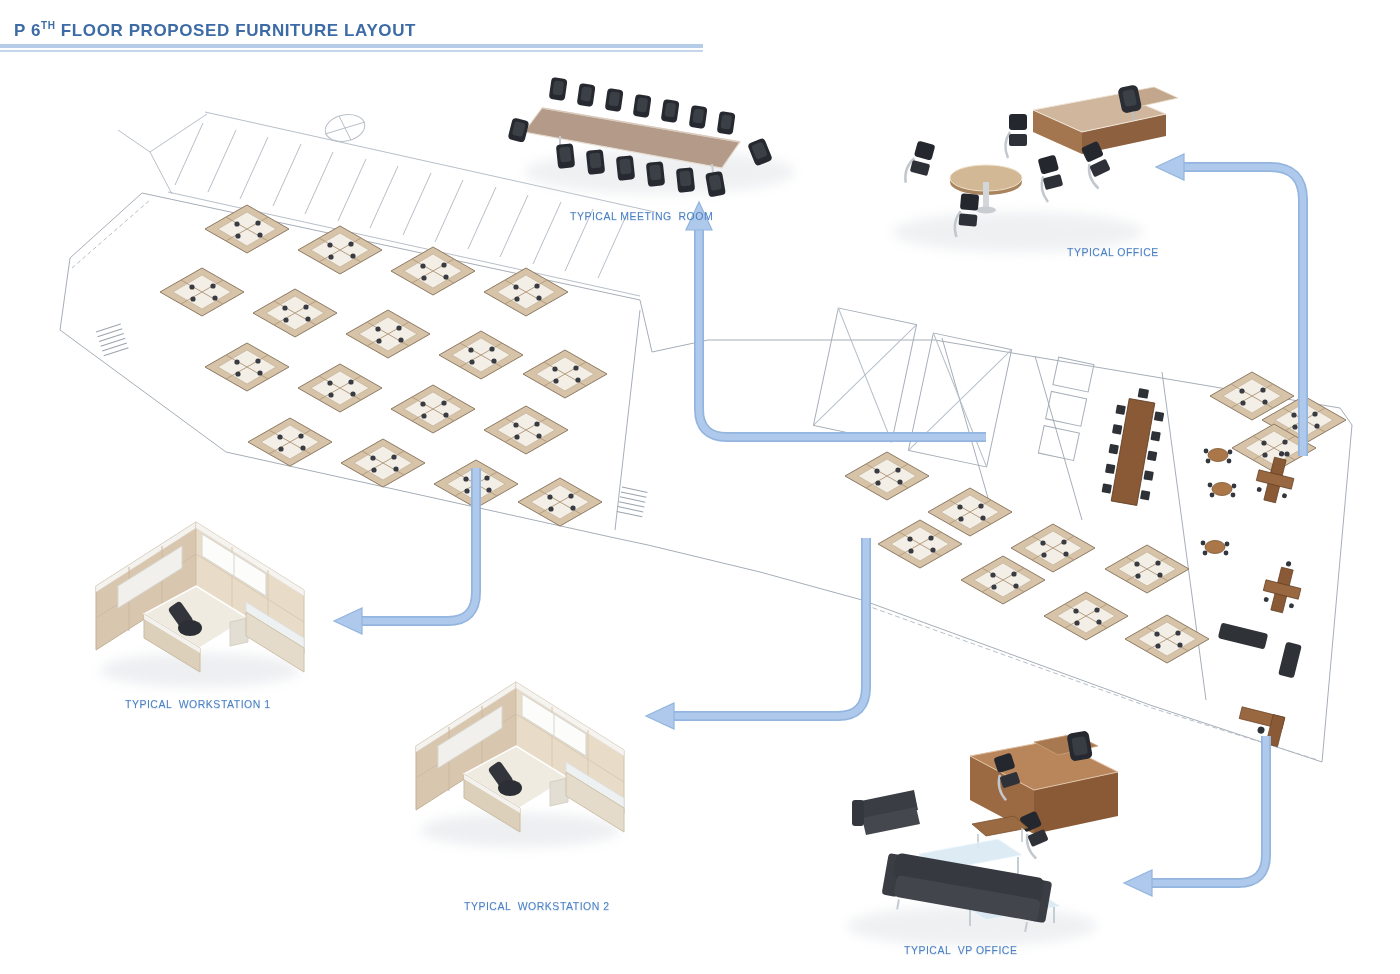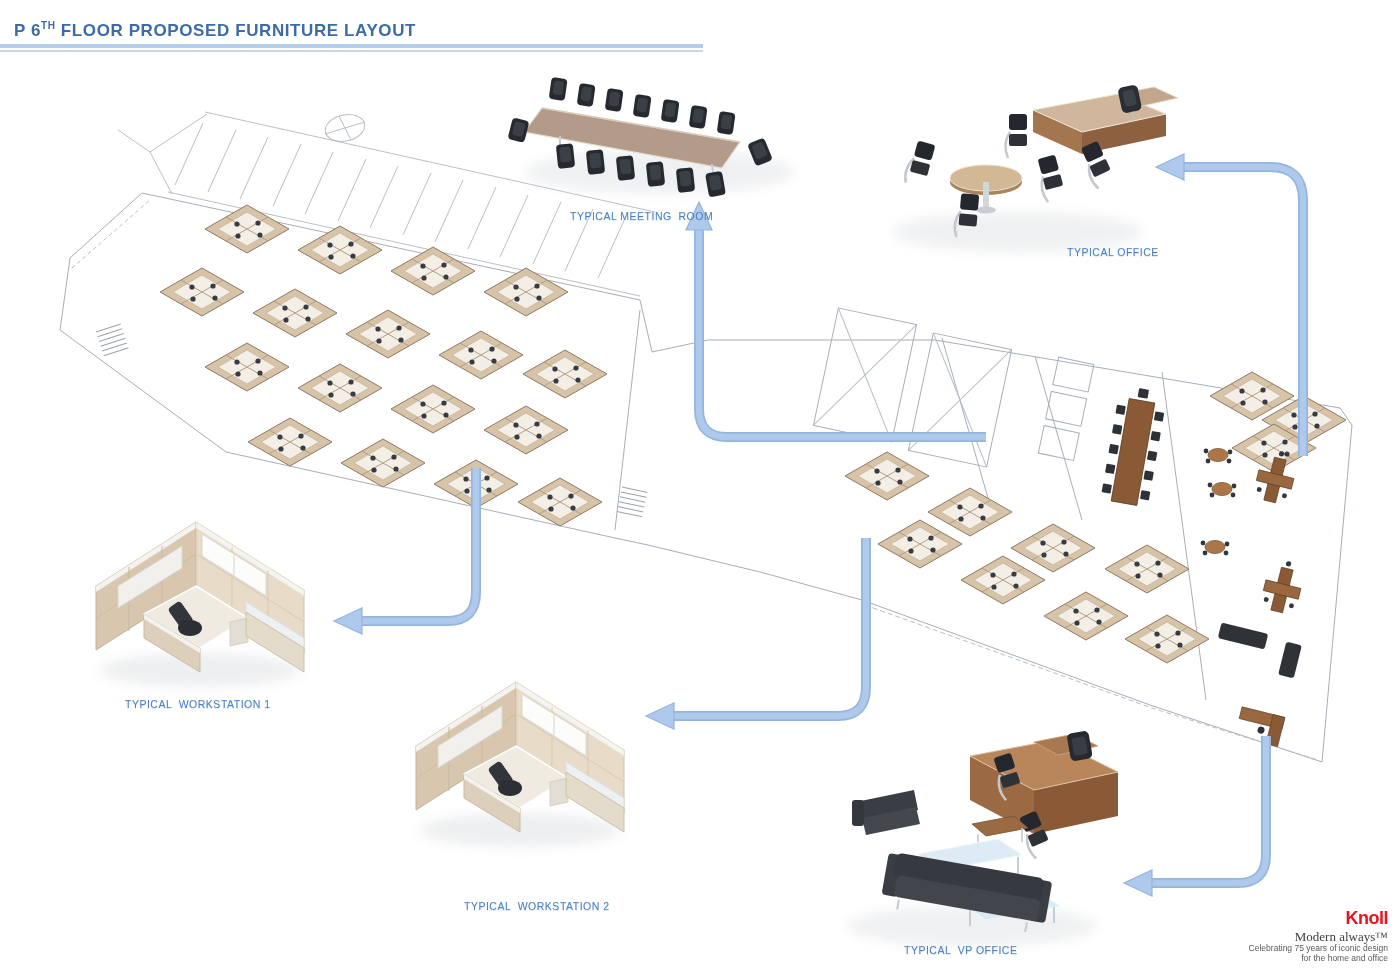--- a/index.html
+++ b/index.html
@@ -457,20 +457,14 @@
       </g>
     </svg>
   </div>
 
   <div class="callout-label" style="left:570px;top:210px;">TYPICAL MEETING  ROOM</div>
   <div class="callout-label" style="left:1047px;top:246px;margin-left:20px;">TYPICAL OFFICE</div>
   <div class="callout-label" style="left:125px;top:698px;text-align:center;">TYPICAL  WORKSTATION 1</div>
   <div class="callout-label" style="left:464px;top:900px;">TYPICAL  WORKSTATION 2</div>
   <div class="callout-label" style="left:904px;top:944px;">TYPICAL  VP OFFICE</div>
 
-  <div class="branding">
-    <div class="knoll">Knoll</div>
-    <div class="tagline">Modern always™</div>
-    <div class="bline">Celebrating 75 years of iconic design</div>
-    <div class="bline">for the home and office</div>
-  </div>
 
 </div>
 
 </body></html>

